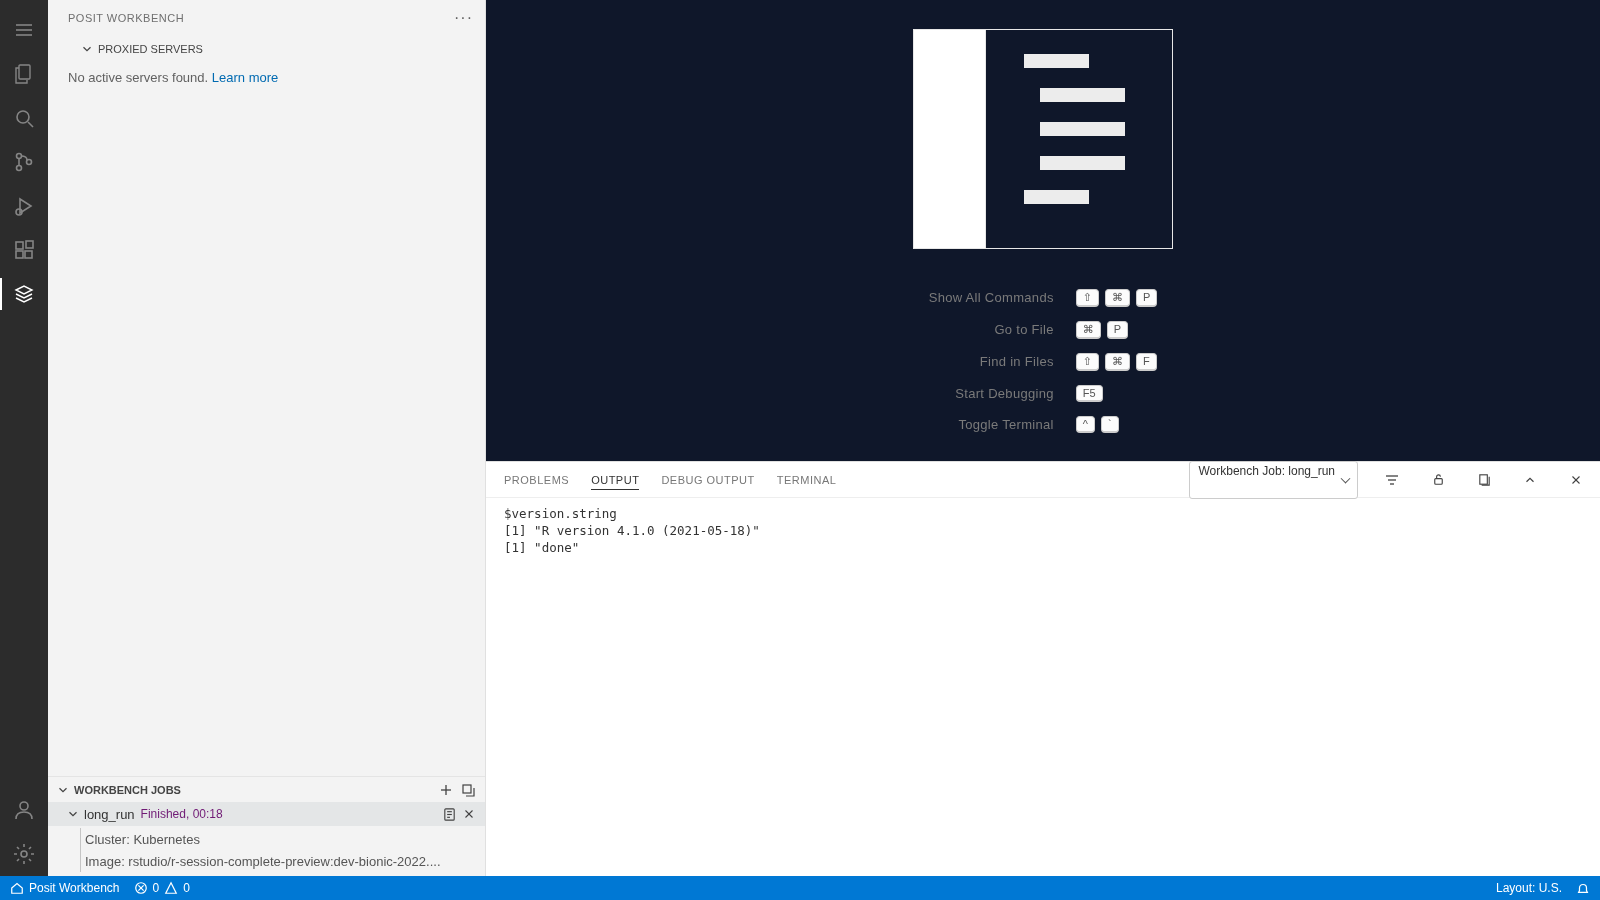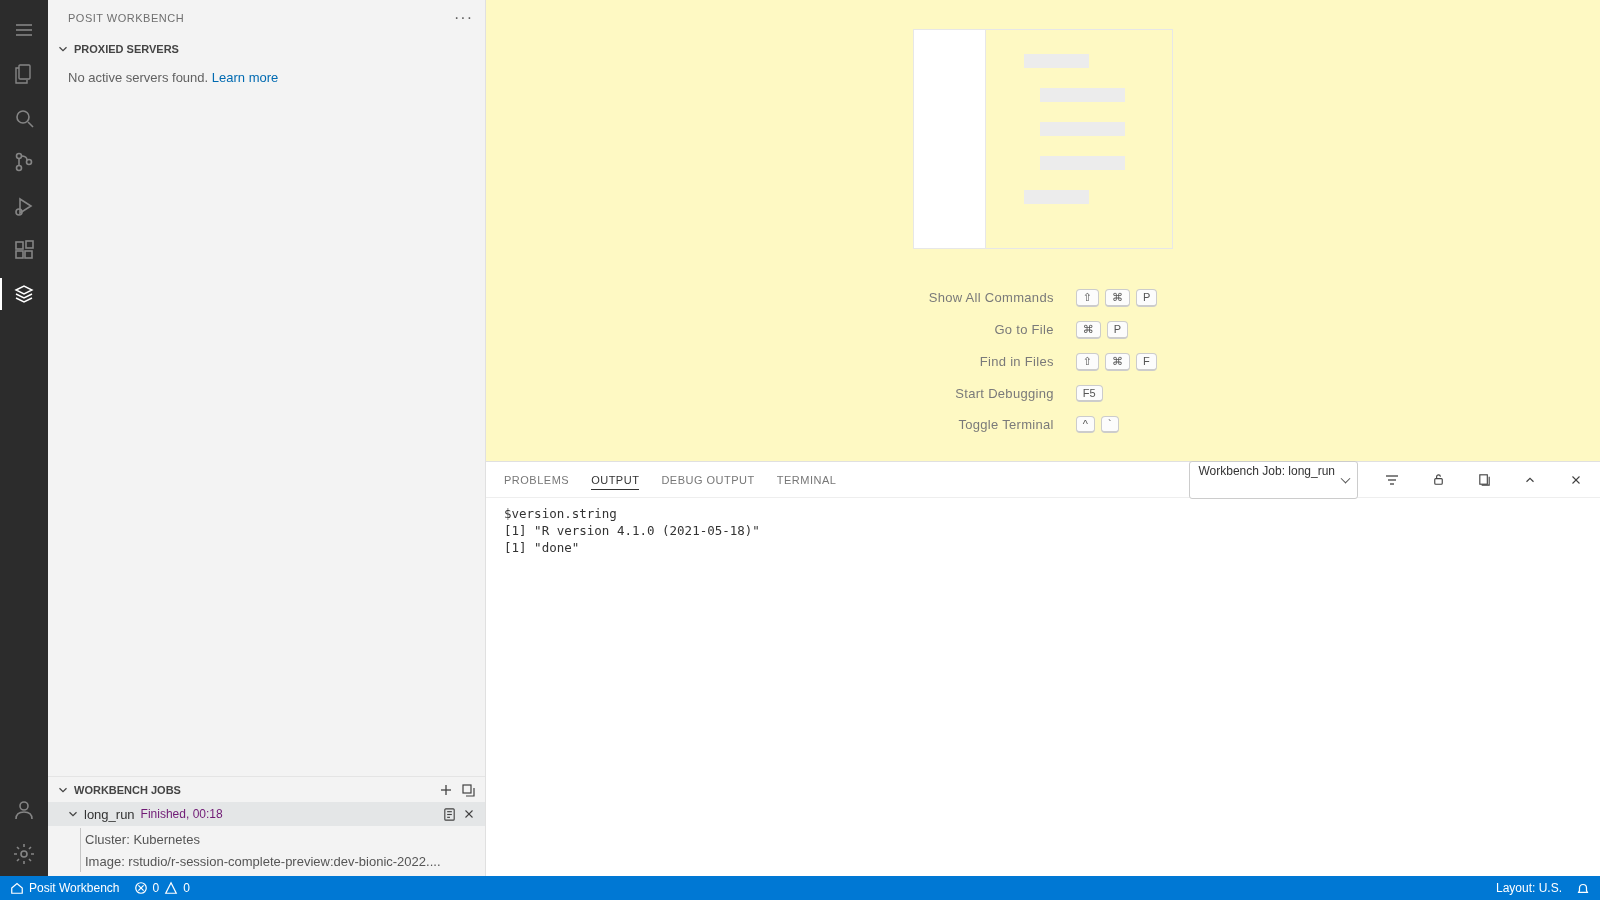--- a/index.html
+++ b/index.html
@@ -68,23 +68,24 @@
       color: #6f6f6f;
     }
     .sidebar-header .title { flex: 1; }
     .sidebar-header .dots { color: #616161; cursor: pointer; font-size: 16px; letter-spacing: 1px; }
     .section-header {
       height: 26px;
       display: flex;
       align-items: center;
       padding: 0 8px 0 8px;
       font-size: 11px;
-      font-weight: 700;
+      font-weight: 400;
       color: #444;
       cursor: pointer;
+      margin-left: 24px;
     }
     .section-header .chev { margin-right: 4px; display:flex; align-items:center; }
     .section-body {
       padding: 6px 20px 10px 20px;
       color: #616161;
       font-size: 13px;
       line-height: 1.5;
     }
     .section-body a { color: #006ab1; text-decoration: none; }
     .proxied-section { flex: 0 0 auto; }
@@ -140,21 +141,21 @@
       margin-left: -12px;
       white-space: nowrap;
       overflow: hidden;
       text-overflow: ellipsis;
     }
     
     .editor-area {
       flex: 1;
       display: flex;
       flex-direction: column;
-      background: #fef9c3;
+      background: #0f172a;
       min-width: 0;
     }
     .welcome {
       flex: 1;
       display: flex;
       flex-direction: column;
       align-items: center;
       justify-content: center;
       color: #8a8a8a;
       gap: 40px;

